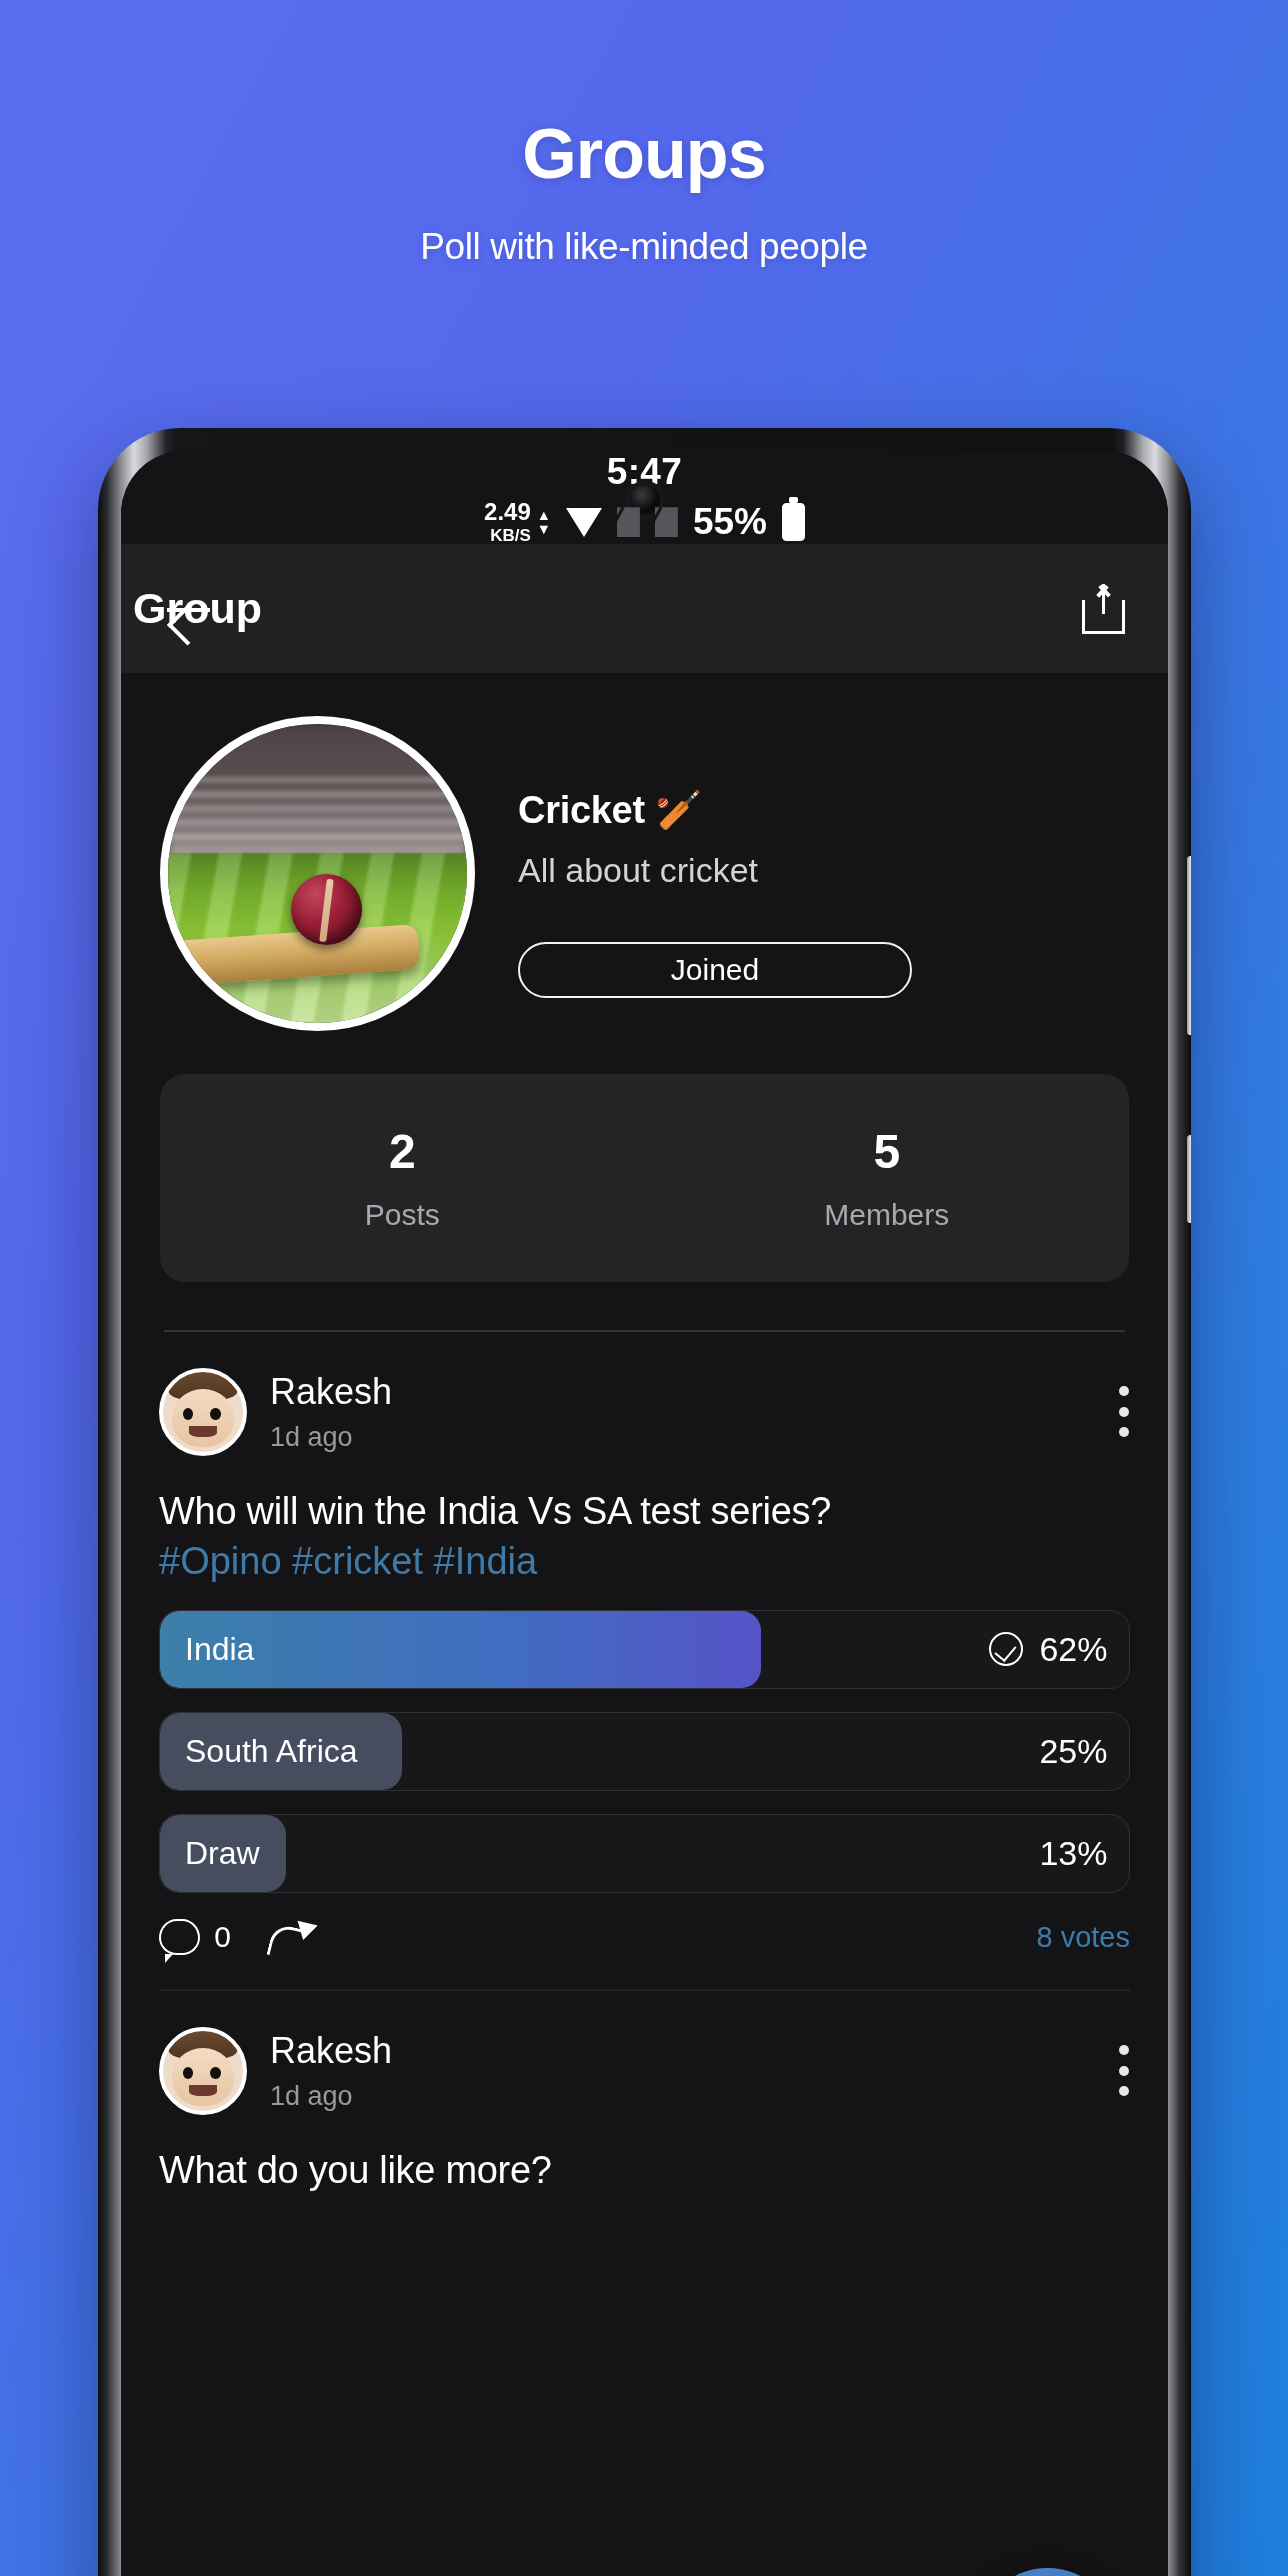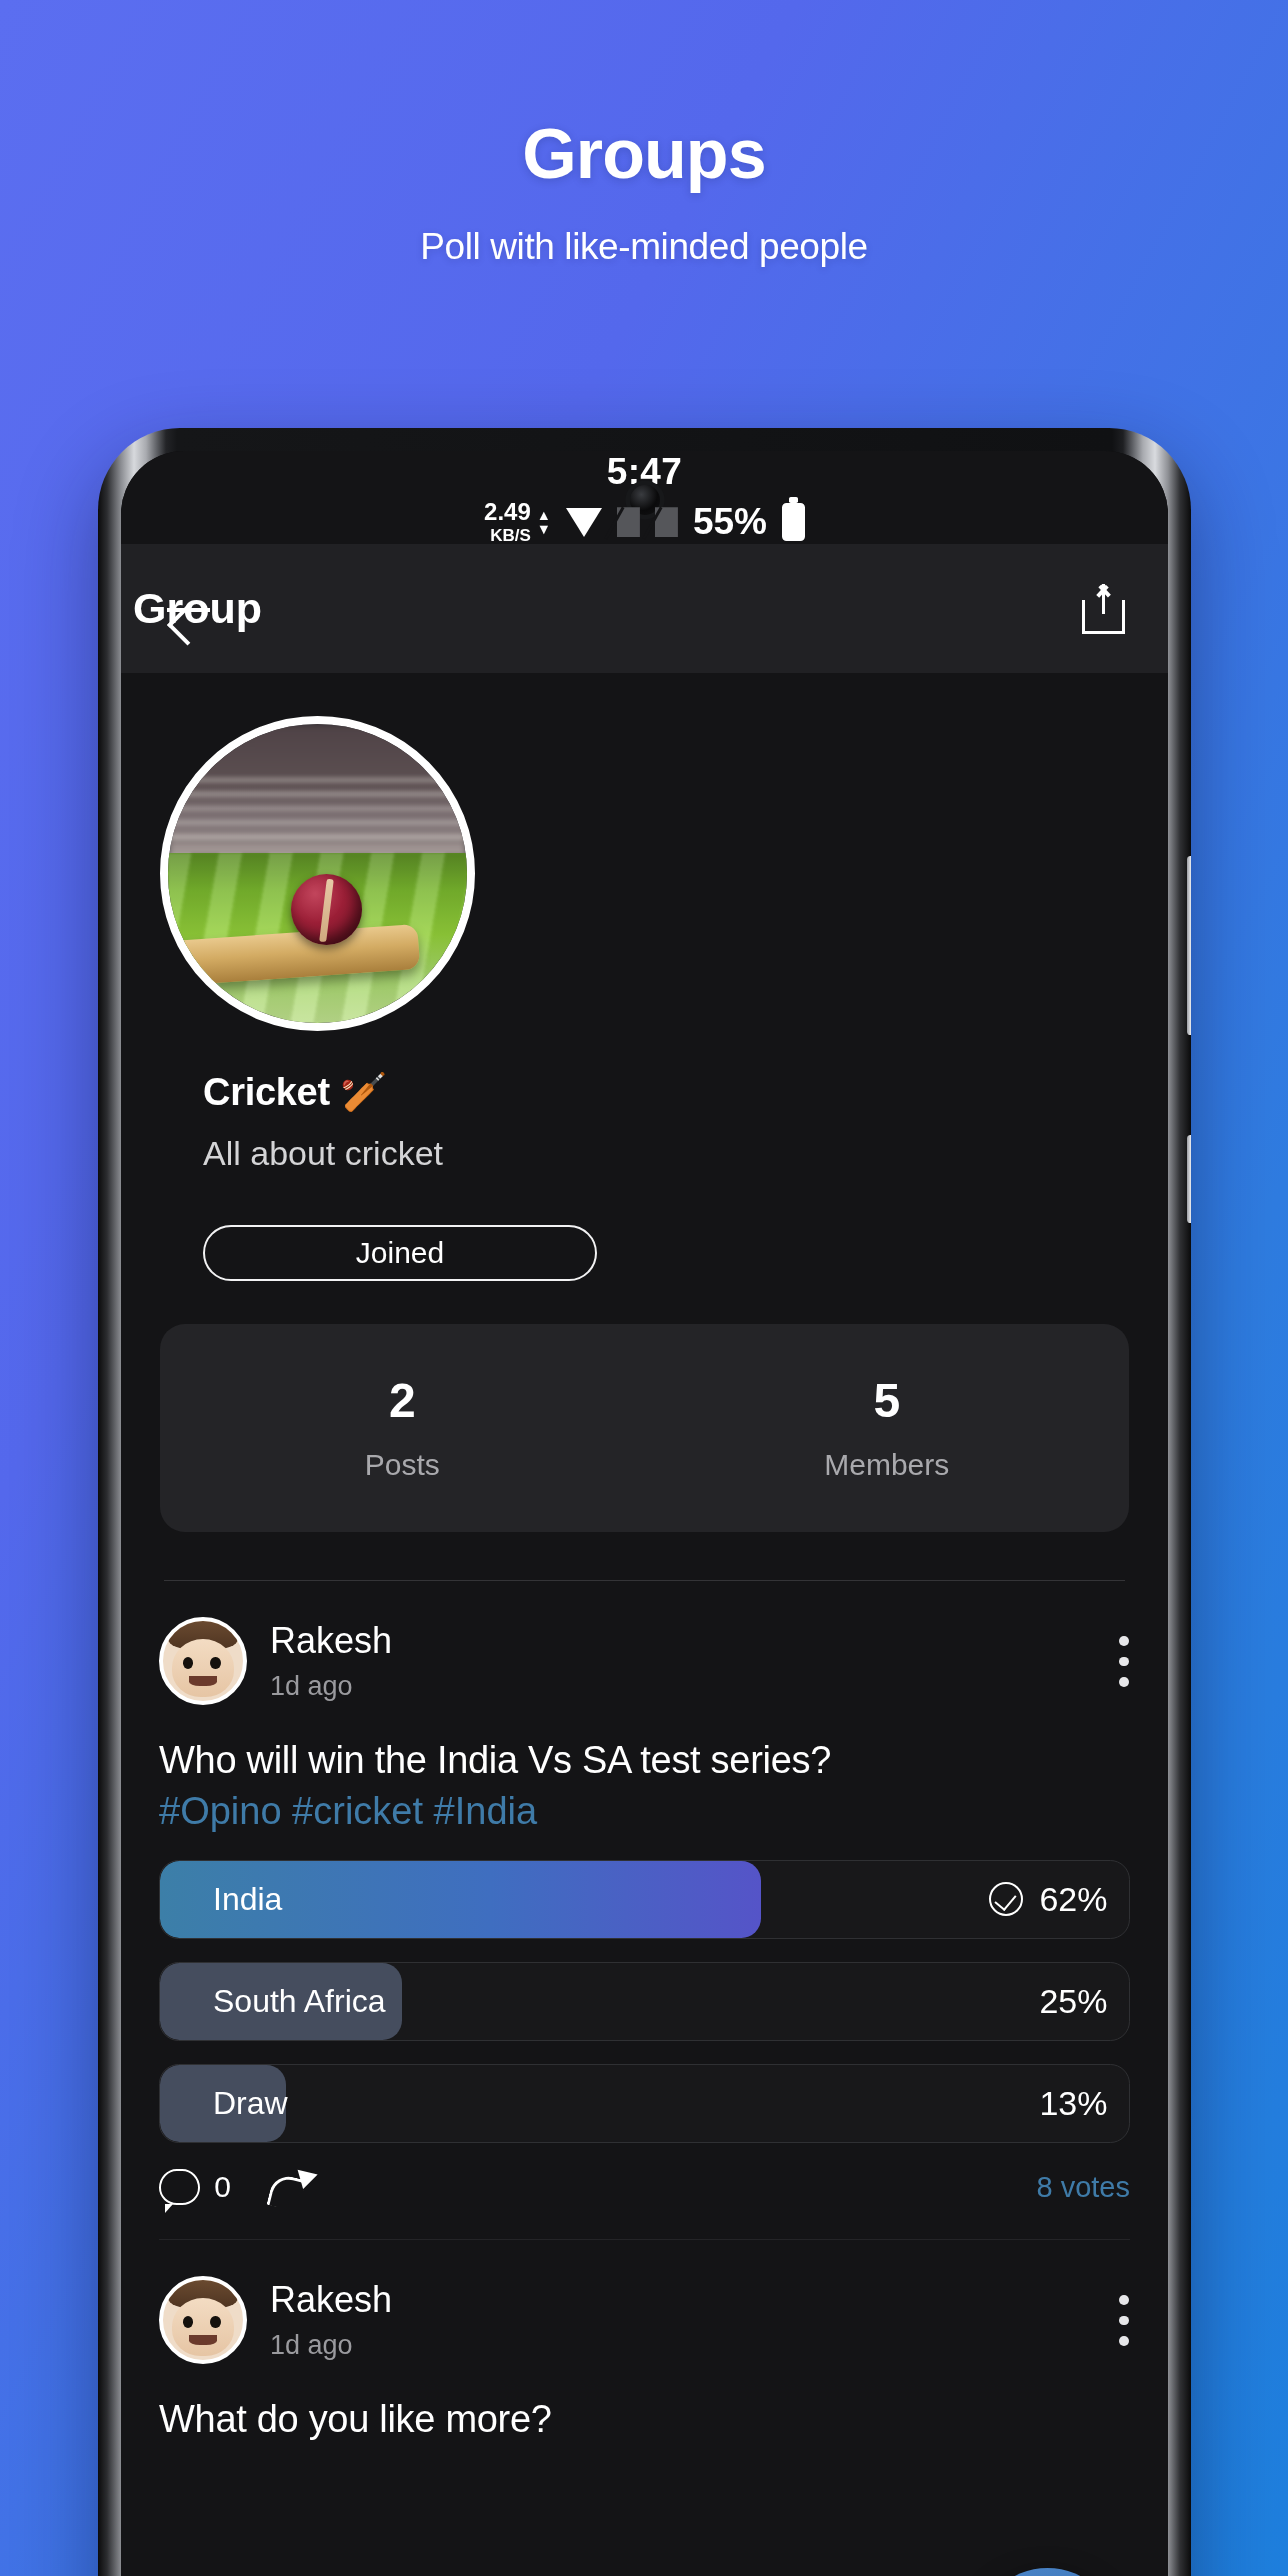--- a/index.html
+++ b/index.html
@@ -131,21 +131,21 @@
   }
   .share-icon .head::before,.share-icon .head::after {
     content:""; position:absolute; top:0; width:14.3px; height:3.6px; background:#fff;
   }
   .share-icon .head::before { left:0; transform:rotate(-47deg); transform-origin:right center; }
   .share-icon .head::after  { right:0; transform:rotate(47deg); transform-origin:left center; }
 
   
   .content { background:#141416; height:1986px; overflow:hidden; position:relative; }
 
-  .grp-section { display:flex; padding:43px 39px 0 39px; align-items:flex-start;flex-direction:column; }
+  .grp-section { display:flex; padding:43px 39px 0 39px; align-items:center; }
   .grp-avatar {
     width:315px; height:315px; border-radius:50%;
     border:8px solid #ffffff; flex:0 0 auto; overflow:hidden; position:relative;
     background:#2b2b2e;
   }
   .grp-avatar .stands {
     position:absolute; left:0; top:0; width:100%; height:45%;
     background:linear-gradient(180deg,#4e4246 0%,#5b4e50 40%,#8d8184 72%,#a59a97 100%);
     filter:blur(3.6px);
   }
@@ -251,21 +251,20 @@
   .opt .fill {
     position:absolute; left:0; top:0; bottom:0; border-radius:19.7px;
   }
   .opt.selected .fill {
     background:linear-gradient(90deg,#3c7fa8 0%,#3f6ec0 55%,#5554c8 100%);
   }
   .opt .fill.plain { background:#454d5e; }
   .opt-label {
     position:relative; font-size:32px; color:#fff; padding-left:25px; z-index:2;
     white-space:nowrap;
-    margin-left:28px;
   }
   .opt-right {
     position:relative; margin-left:auto; padding-right:21.5px; z-index:2;
     display:flex; align-items:center; gap:16px;
   }
   .check-icon {
     width:34px; height:34px; border:2.7px solid #fff; border-radius:50%; position:relative;
   }
   .check-icon::after {
     content:""; position:absolute; left:8px; top:6.3px; width:10.7px; height:17px;

